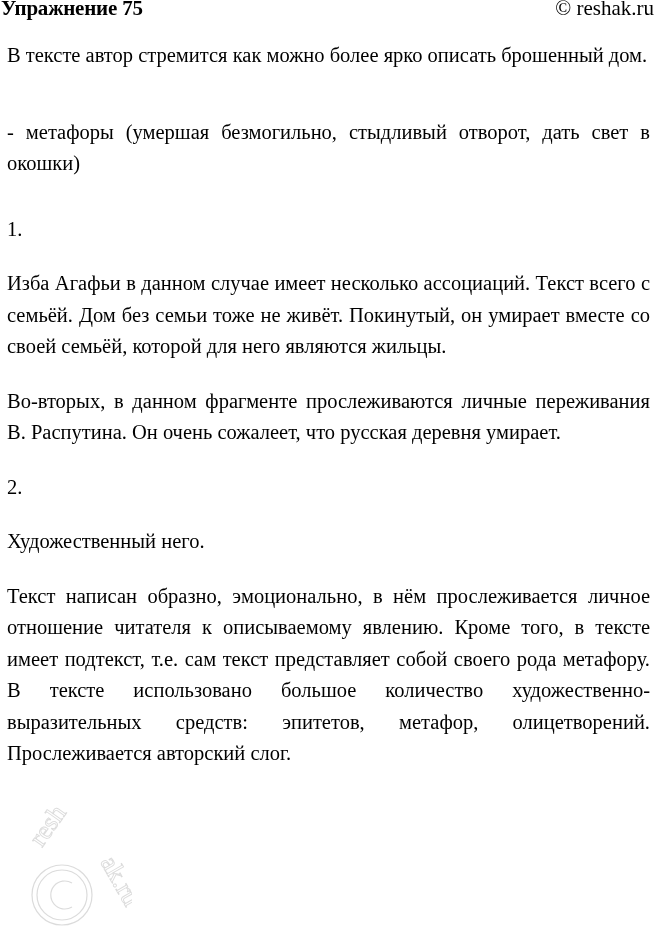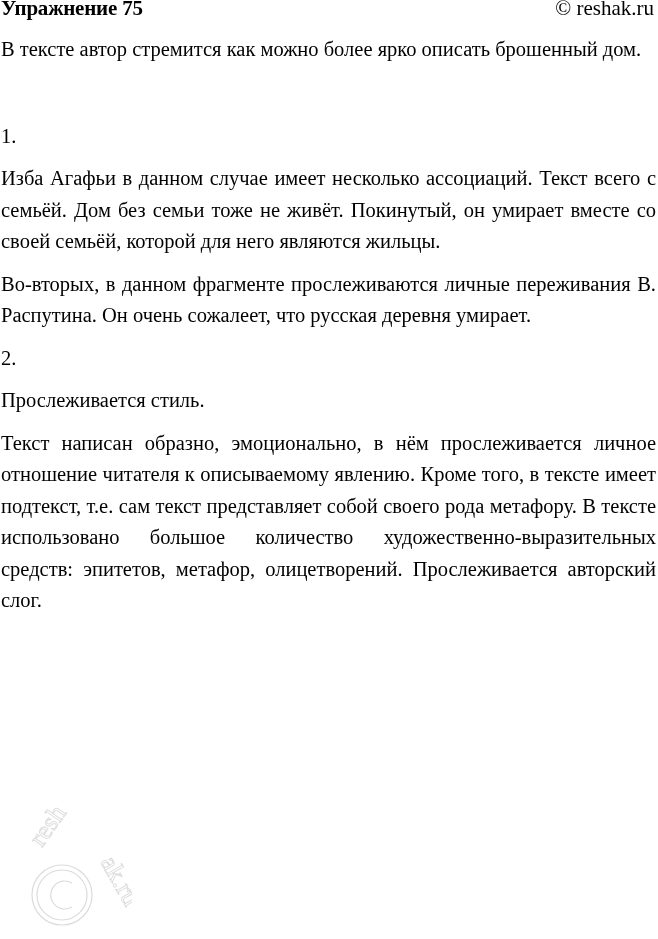--- a/index.html
+++ b/index.html
@@ -36,21 +36,21 @@
       font-size: 21px;
       letter-spacing: -0.2px;
     }
     .copyright {
       font-size: 21px;
       padding-right: 2px;
     }
     .p {
       font-size: 20.5px;
       line-height: 31.5px;
-      margin: 0;
+      margin: 6px;
       text-align: justify;
       text-align-last: left;
     }
     .gap-s { height: 11px; }
     .watermark {
       position: absolute;
       left: 22px;
       top: 800px;
       width: 110px;
       height: 140px;
@@ -68,37 +68,38 @@
   </div>
 
   <div class="gap-s" style="height:13px"></div>
   <p class="p">В тексте автор стремится как можно более ярко описать брошенный дом.</p>
 
   <div class="gap-s"></div>
 
   <div class="gap-s"></div>
 
   <div class="gap-s"></div>
+  <p class="p">- метафоры (умершая безмогильно, стыдливый отворот, дать свет в окошки)</p>
 
   <div class="gap-s"></div>
 
   <div class="gap-s"></div>
   <p class="p">1.</p>
 
   <div class="gap-s"></div>
   <p class="p">Изба Агафьи в данном случае имеет несколько ассоциаций. Текст всего с семьёй. Дом без семьи тоже не живёт. Покинутый, он умирает вместе со своей семьёй, которой для него являются жильцы.</p>
 
   <div class="gap-s"></div>
   <p class="p">Во-вторых, в данном фрагменте прослеживаются личные переживания В. Распутина. Он очень сожалеет, что русская деревня умирает.</p>
 
   <div class="gap-s"></div>
   <p class="p">2.</p>
 
   <div class="gap-s"></div>
-  <p class="p">Прослеживается стиль.</p>
+  <p class="p">Художественный него.</p>
 
   <div class="gap-s"></div>
   <p class="p">Текст написан образно, эмоционально, в нём прослеживается личное отношение читателя к описываемому явлению. Кроме того, в тексте имеет подтекст, т.е. сам текст представляет собой своего рода метафору. В тексте использовано большое количество художественно-выразительных средств: эпитетов, метафор, олицетворений. Прослеживается авторский слог.</p>
 </div>
 
 <svg class="watermark" viewBox="0 0 110 140" xmlns="http://www.w3.org/2000/svg">
   <g fill="none" stroke="#9a9a9a" stroke-width="1.2">
     <circle cx="40" cy="95" r="30"></circle>
     <circle cx="40" cy="95" r="25"></circle>
     <path d="M50 83 A14 14 0 1 0 50 107"></path>

